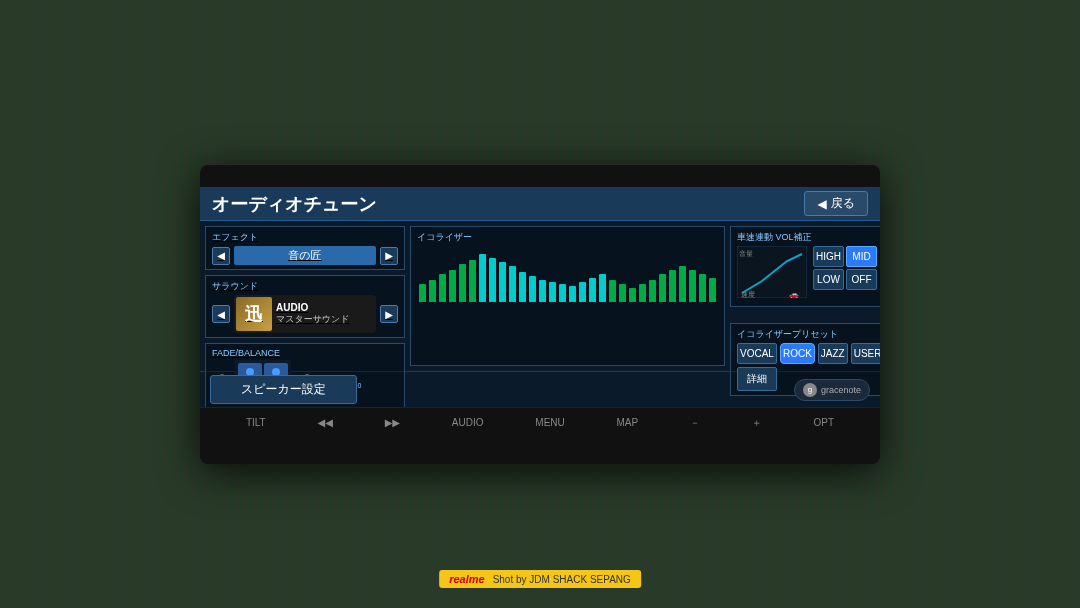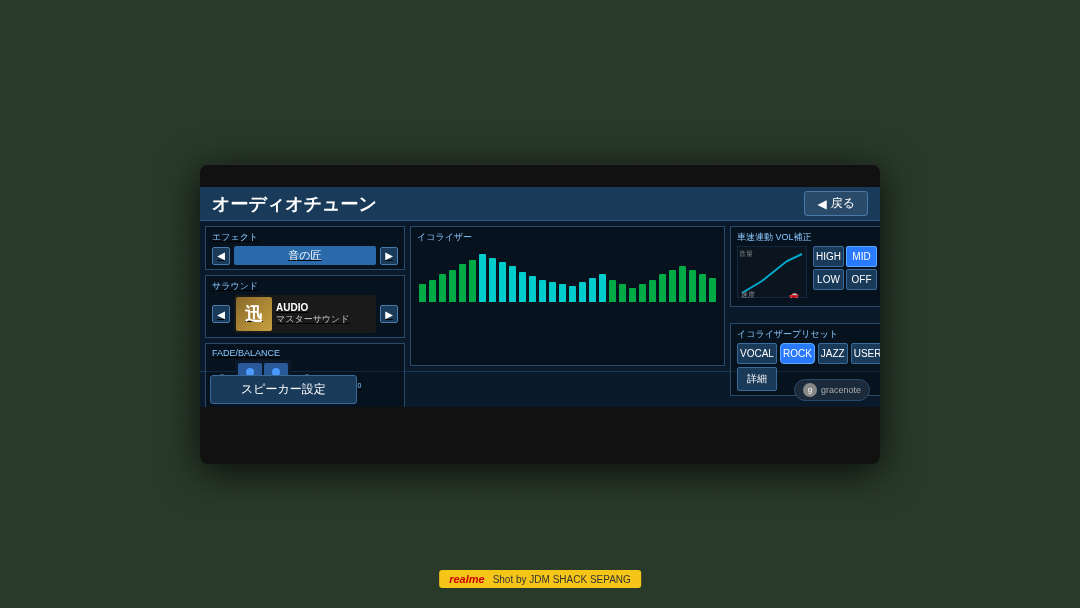--- a/index.html
+++ b/index.html
@@ -497,18 +497,29 @@
     <div class="screen-bottom">
       <button class="speaker-settings-btn">スピーカー設定</button>
       <div class="gracenote-logo">
         <div class="gracenote-circle">g</div>
         <span class="gracenote-text">gracenote</span>
       </div>
     </div>
 
   </div>
 
+  <div class="control-bar">
+    <span class="ctrl-btn">TILT</span>
+    <span class="ctrl-btn">◀◀</span>
+    <span class="ctrl-btn">▶▶</span>
+    <span class="ctrl-btn">AUDIO</span>
+    <span class="ctrl-btn">MENU</span>
+    <span class="ctrl-btn">MAP</span>
+    <span class="ctrl-btn">－</span>
+    <span class="ctrl-btn">＋</span>
+    <span class="ctrl-btn">OPT</span>
+  </div>
 </div>
 
 <div class="watermark">
   <span class="watermark-brand">realme</span>
   <span class="watermark-text">Shot by JDM SHACK SEPANG</span>
 </div>
 
 </body></html>

